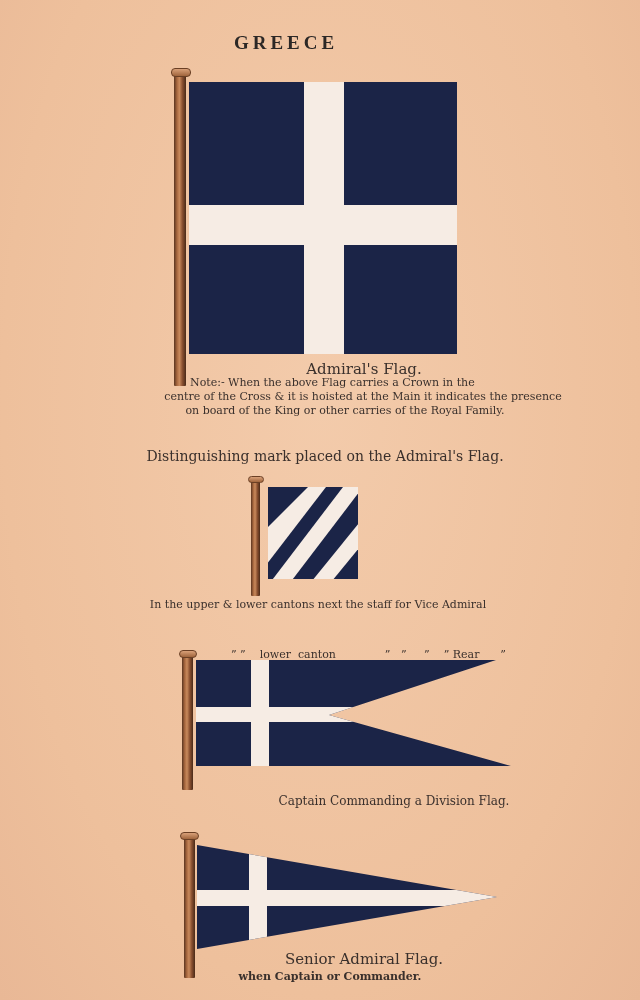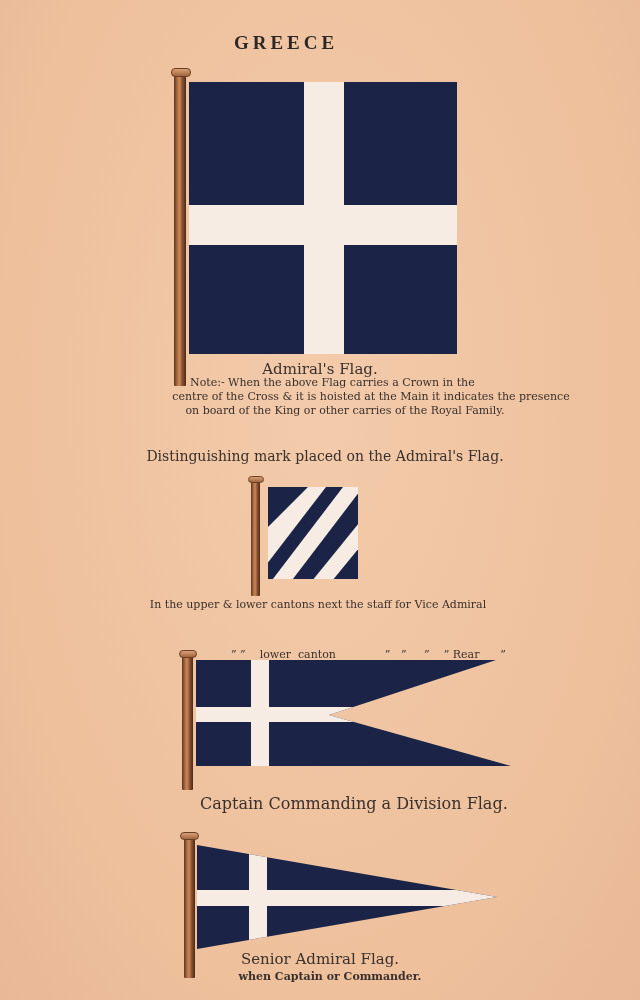--- a/index.html
+++ b/index.html
@@ -19,40 +19,40 @@
     }
     .pole {
       background: linear-gradient(to right, #5a3520 0%, #a8683f 25%, #c98a5c 45%, #8a5030 70%, #4a2a18 100%);
       border-radius: 1px;
     }
     .finial {
       background: linear-gradient(to bottom, #d9a078, #a0653d);
       border: 1px solid #6a3f24; border-radius: 4px;
     }
     .caption { text-align: center; white-space: nowrap; }
-    .cap-main { font-size: 15px; color: #3a302c; }
+    .cap-main { font-size: 15px; color: #3a302c; margin-left: 44px; }
     .cap-small { font-size: 11px; color: #3a302c; }
     svg { position: absolute; overflow: visible; }
   </style>
 </head>
 <body>
 
 <div class="abs title">GREECE</div>
 
 <div>
   <div class="abs pole" style="left:174px; top:74px; width:12px; height:312px;"></div>
   <div class="abs finial" style="left:171px; top:68px; width:18px; height:7px;"></div>
   <svg style="left:189px; top:82px;" width="268" height="272" viewBox="0 0 268 272">
     <rect x="0" y="0" width="268" height="272" fill="#1b2447"></rect>
     <rect x="115" y="0" width="40" height="272" fill="#f6ece4"></rect>
     <rect x="0" y="123" width="268" height="40" fill="#f6ece4"></rect>
   </svg>
   <div class="abs caption cap-main" style="left:220px; width:200px; top:360px;">Admiral's Flag.</div>
   <div class="abs caption cap-small" style="left:190px; width:320px; top:376px; text-align:left;">Note:- When the above Flag carries a Crown in the</div>
-  <div class="abs caption cap-small" style="left:156px; width:430px; top:390px;">centre of the Cross &amp; it is hoisted at the Main it indicates the presence</div>
+  <div class="abs caption cap-small" style="left:148px; width:430px; top:390px;">centre of the Cross &amp; it is hoisted at the Main it indicates the presence</div>
   <div class="abs caption cap-small" style="left:140px; width:410px; top:404px;">on board of the King or other carries of the Royal Family.</div>
 </div>
 
 <div>
   <div class="abs caption" style="left:130px; width:390px; top:448px; font-size:14px;">Distinguishing mark placed on the Admiral's Flag.</div>
   <div class="abs pole" style="left:251px; top:480px; width:9px; height:116px;"></div>
   <div class="abs finial" style="left:248px; top:476px; width:14px; height:5px;"></div>
   <svg style="left:268px; top:487px;" width="90" height="92" viewBox="0 0 90 92">
     <defs>
       <clipPath id="sqclip">
@@ -78,21 +78,21 @@
       <clipPath id="swclip">
           <polygon points="0,0 300,0 133,55 315,106 0,106"></polygon>
         </clipPath>
     </defs>
     <g clip-path="url(#swclip)">
       <rect x="0" y="0" width="320" height="108" fill="#1b2447"></rect>
       <rect x="55" y="0" width="18" height="108" fill="#f6ece4"></rect>
       <rect x="0" y="47" width="320" height="15" fill="#f6ece4"></rect>
     </g>
   </svg>
-  <div class="abs caption cap-main" style="left:200px; width:300px; top:794px; font-size:16px;">Captain Commanding a Division Flag.</div>
+  <div class="abs caption cap-main" style="left:200px; width:300px; top:794px; font-size:12px;">Captain Commanding a Division Flag.</div>
 </div>
 
 <div>
   <div class="abs pole" style="left:184px; top:838px; width:11px; height:140px;"></div>
   <div class="abs finial" style="left:180px; top:832px; width:17px; height:6px;"></div>
   <svg style="left:197px; top:845px;" width="300" height="106" viewBox="0 0 300 106">
     <defs>
       <clipPath id="triclip">
           <polygon points="0,0 300,52 0,104"></polygon>
         </clipPath>

